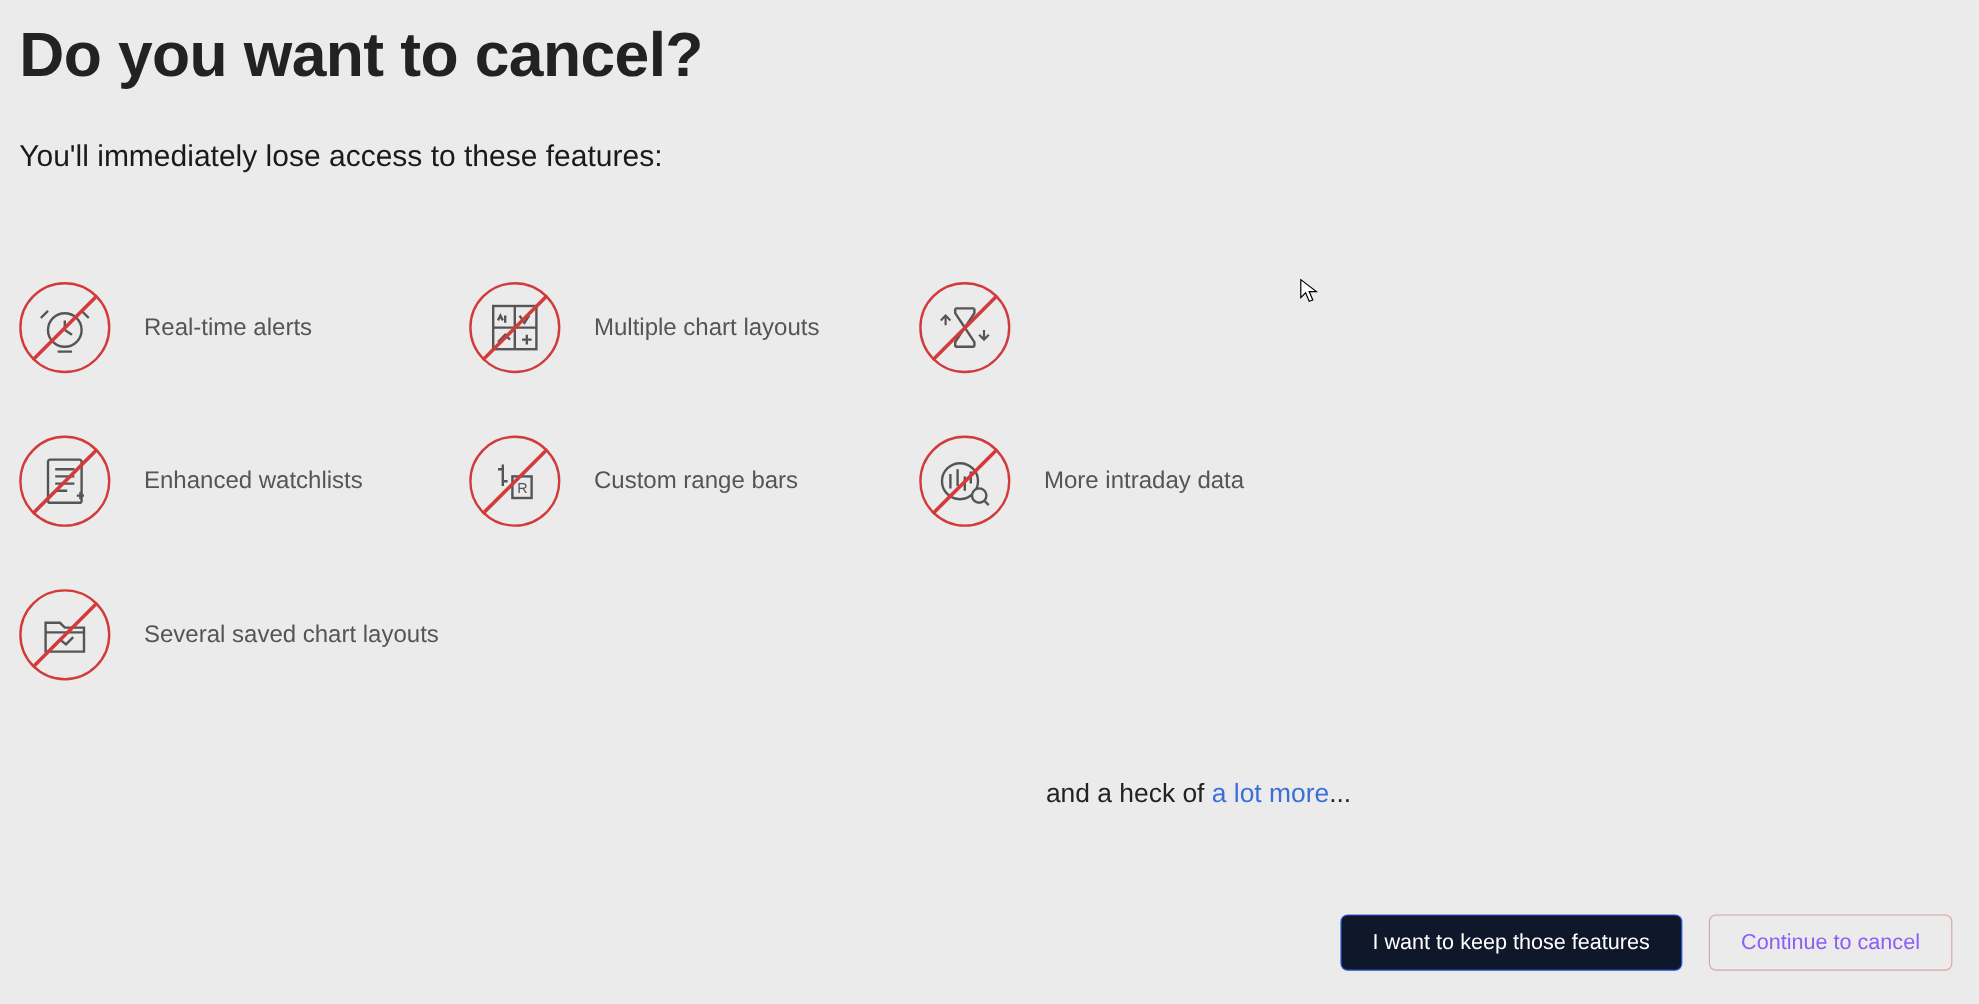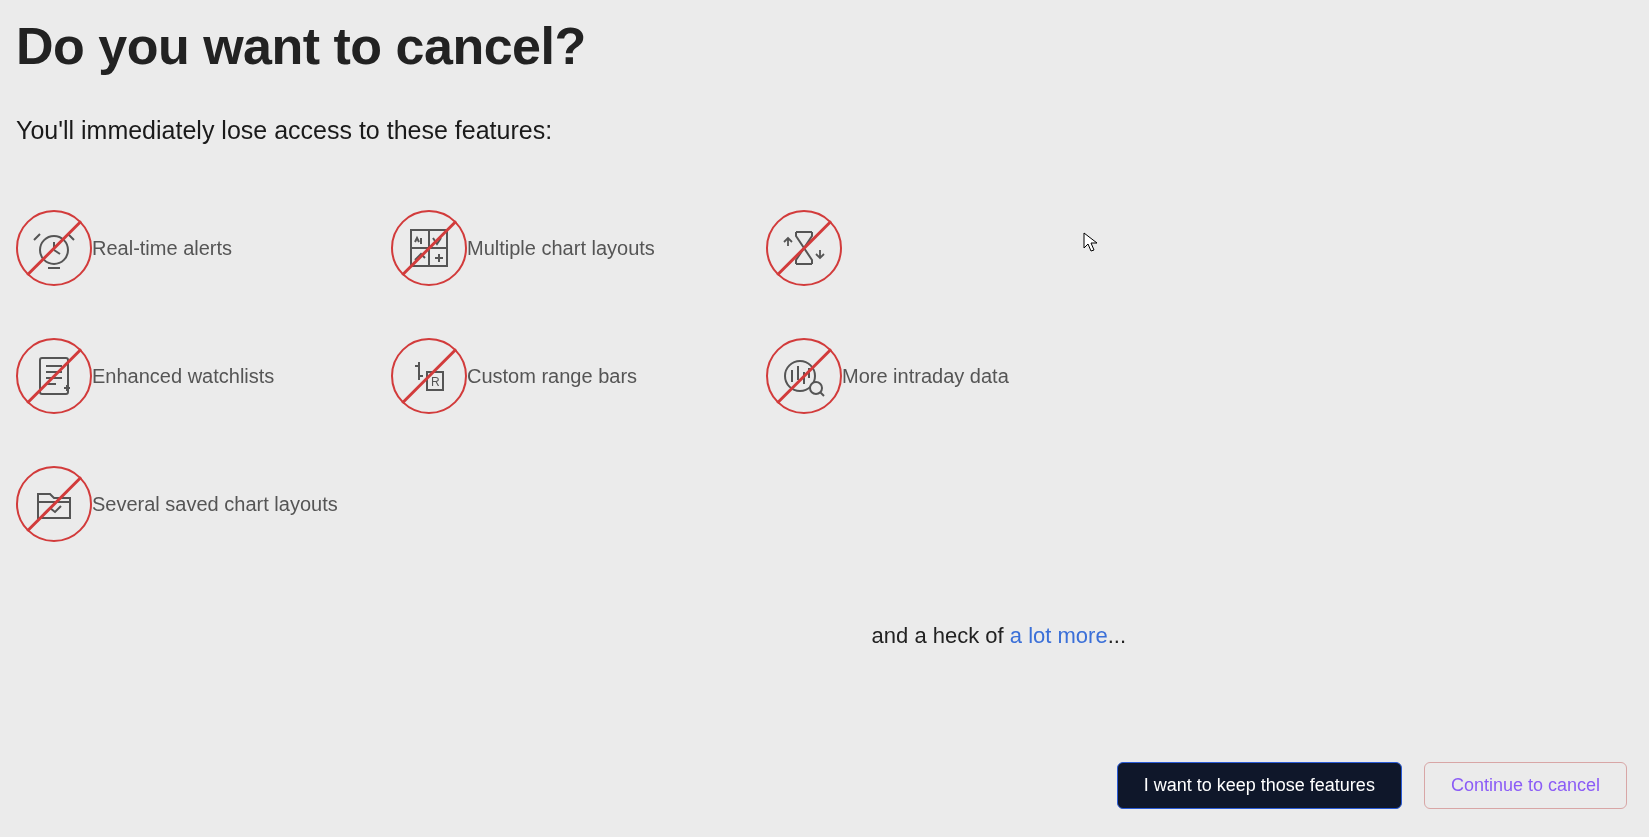--- a/index.html
+++ b/index.html
@@ -16,31 +16,32 @@
       font-size: 52px;
       font-weight: 700;
       color: #222;
       margin-bottom: 40px;
       letter-spacing: -0.5px;
     }
     .subtitle {
       font-size: 25px;
       font-weight: 500;
       color: #1a1a1a;
-      margin-bottom: 39px;
+      margin-bottom: 64px;
     }
     .features-grid {
       display: grid;
       grid-template-columns: 375px 375px 375px;
       grid-template-rows: repeat(3, 128px);
       gap: 0;
     }
     .feature-item {
       display: flex;
       align-items: center;
+      gap: 28px;
     }
     .icon-wrap {
       position: relative;
       width: 76px;
       height: 76px;
       flex-shrink: 0;
     }
     .icon-circle {
       position: absolute;
       inset: 0;

